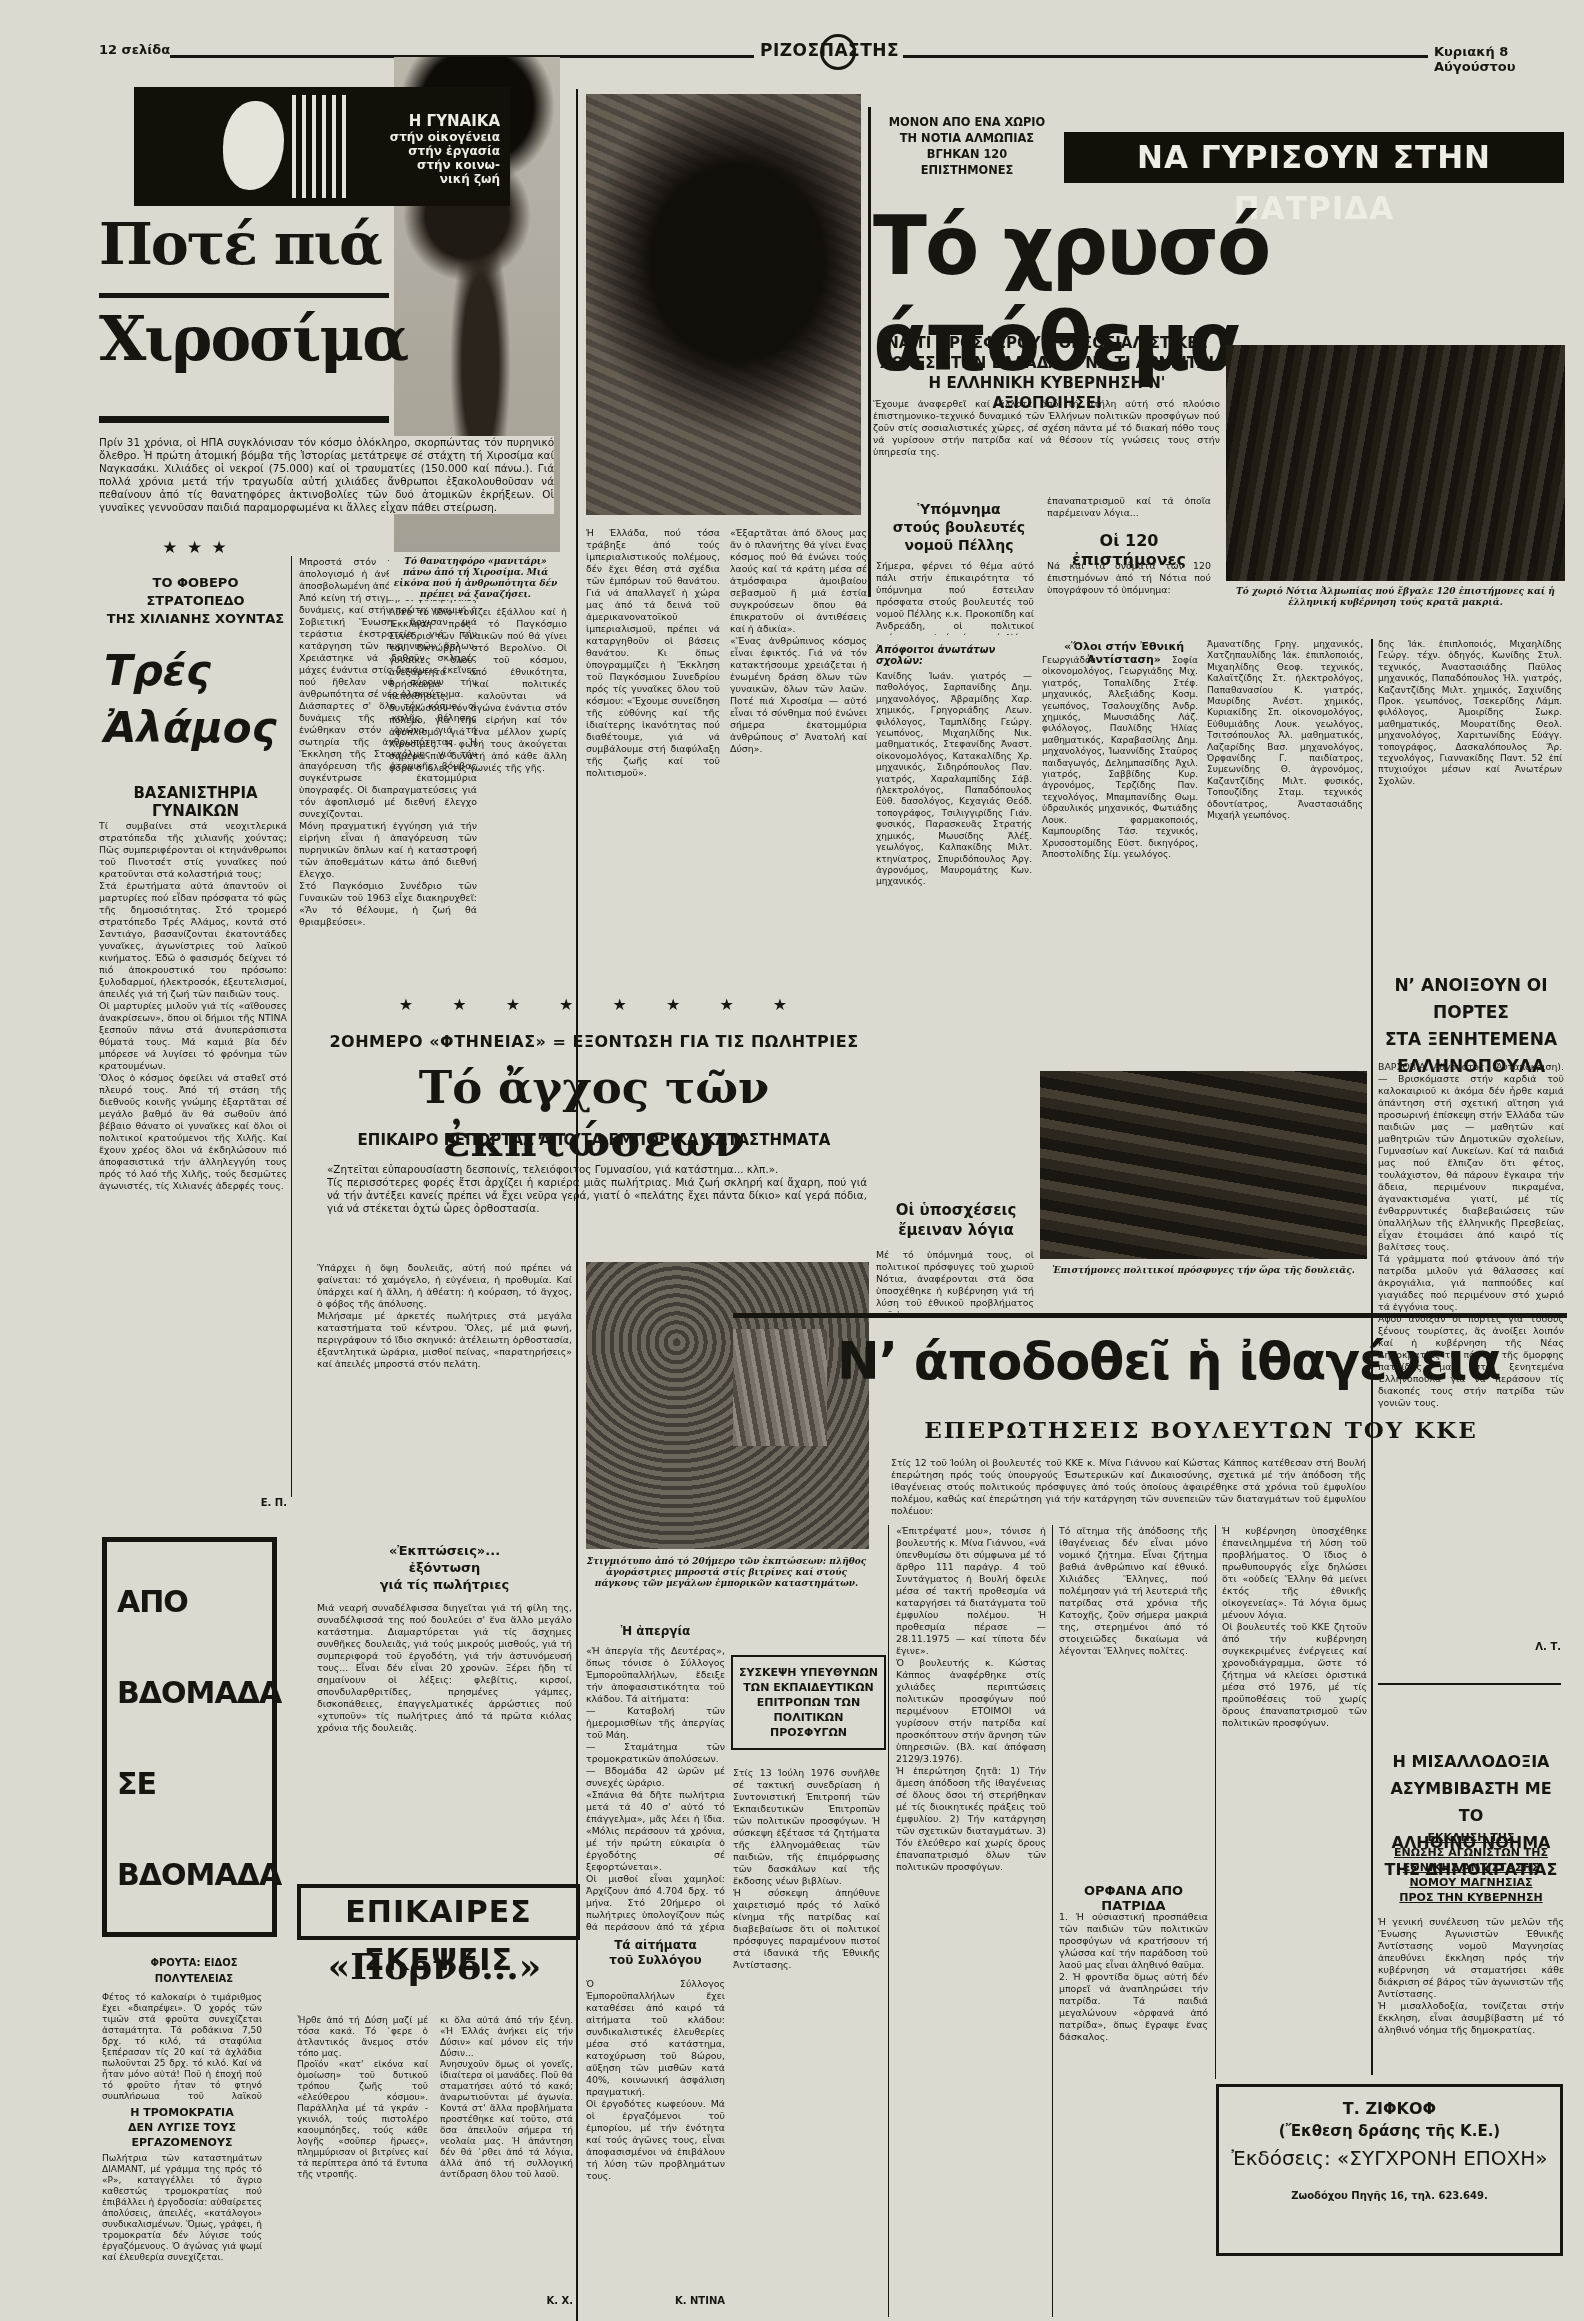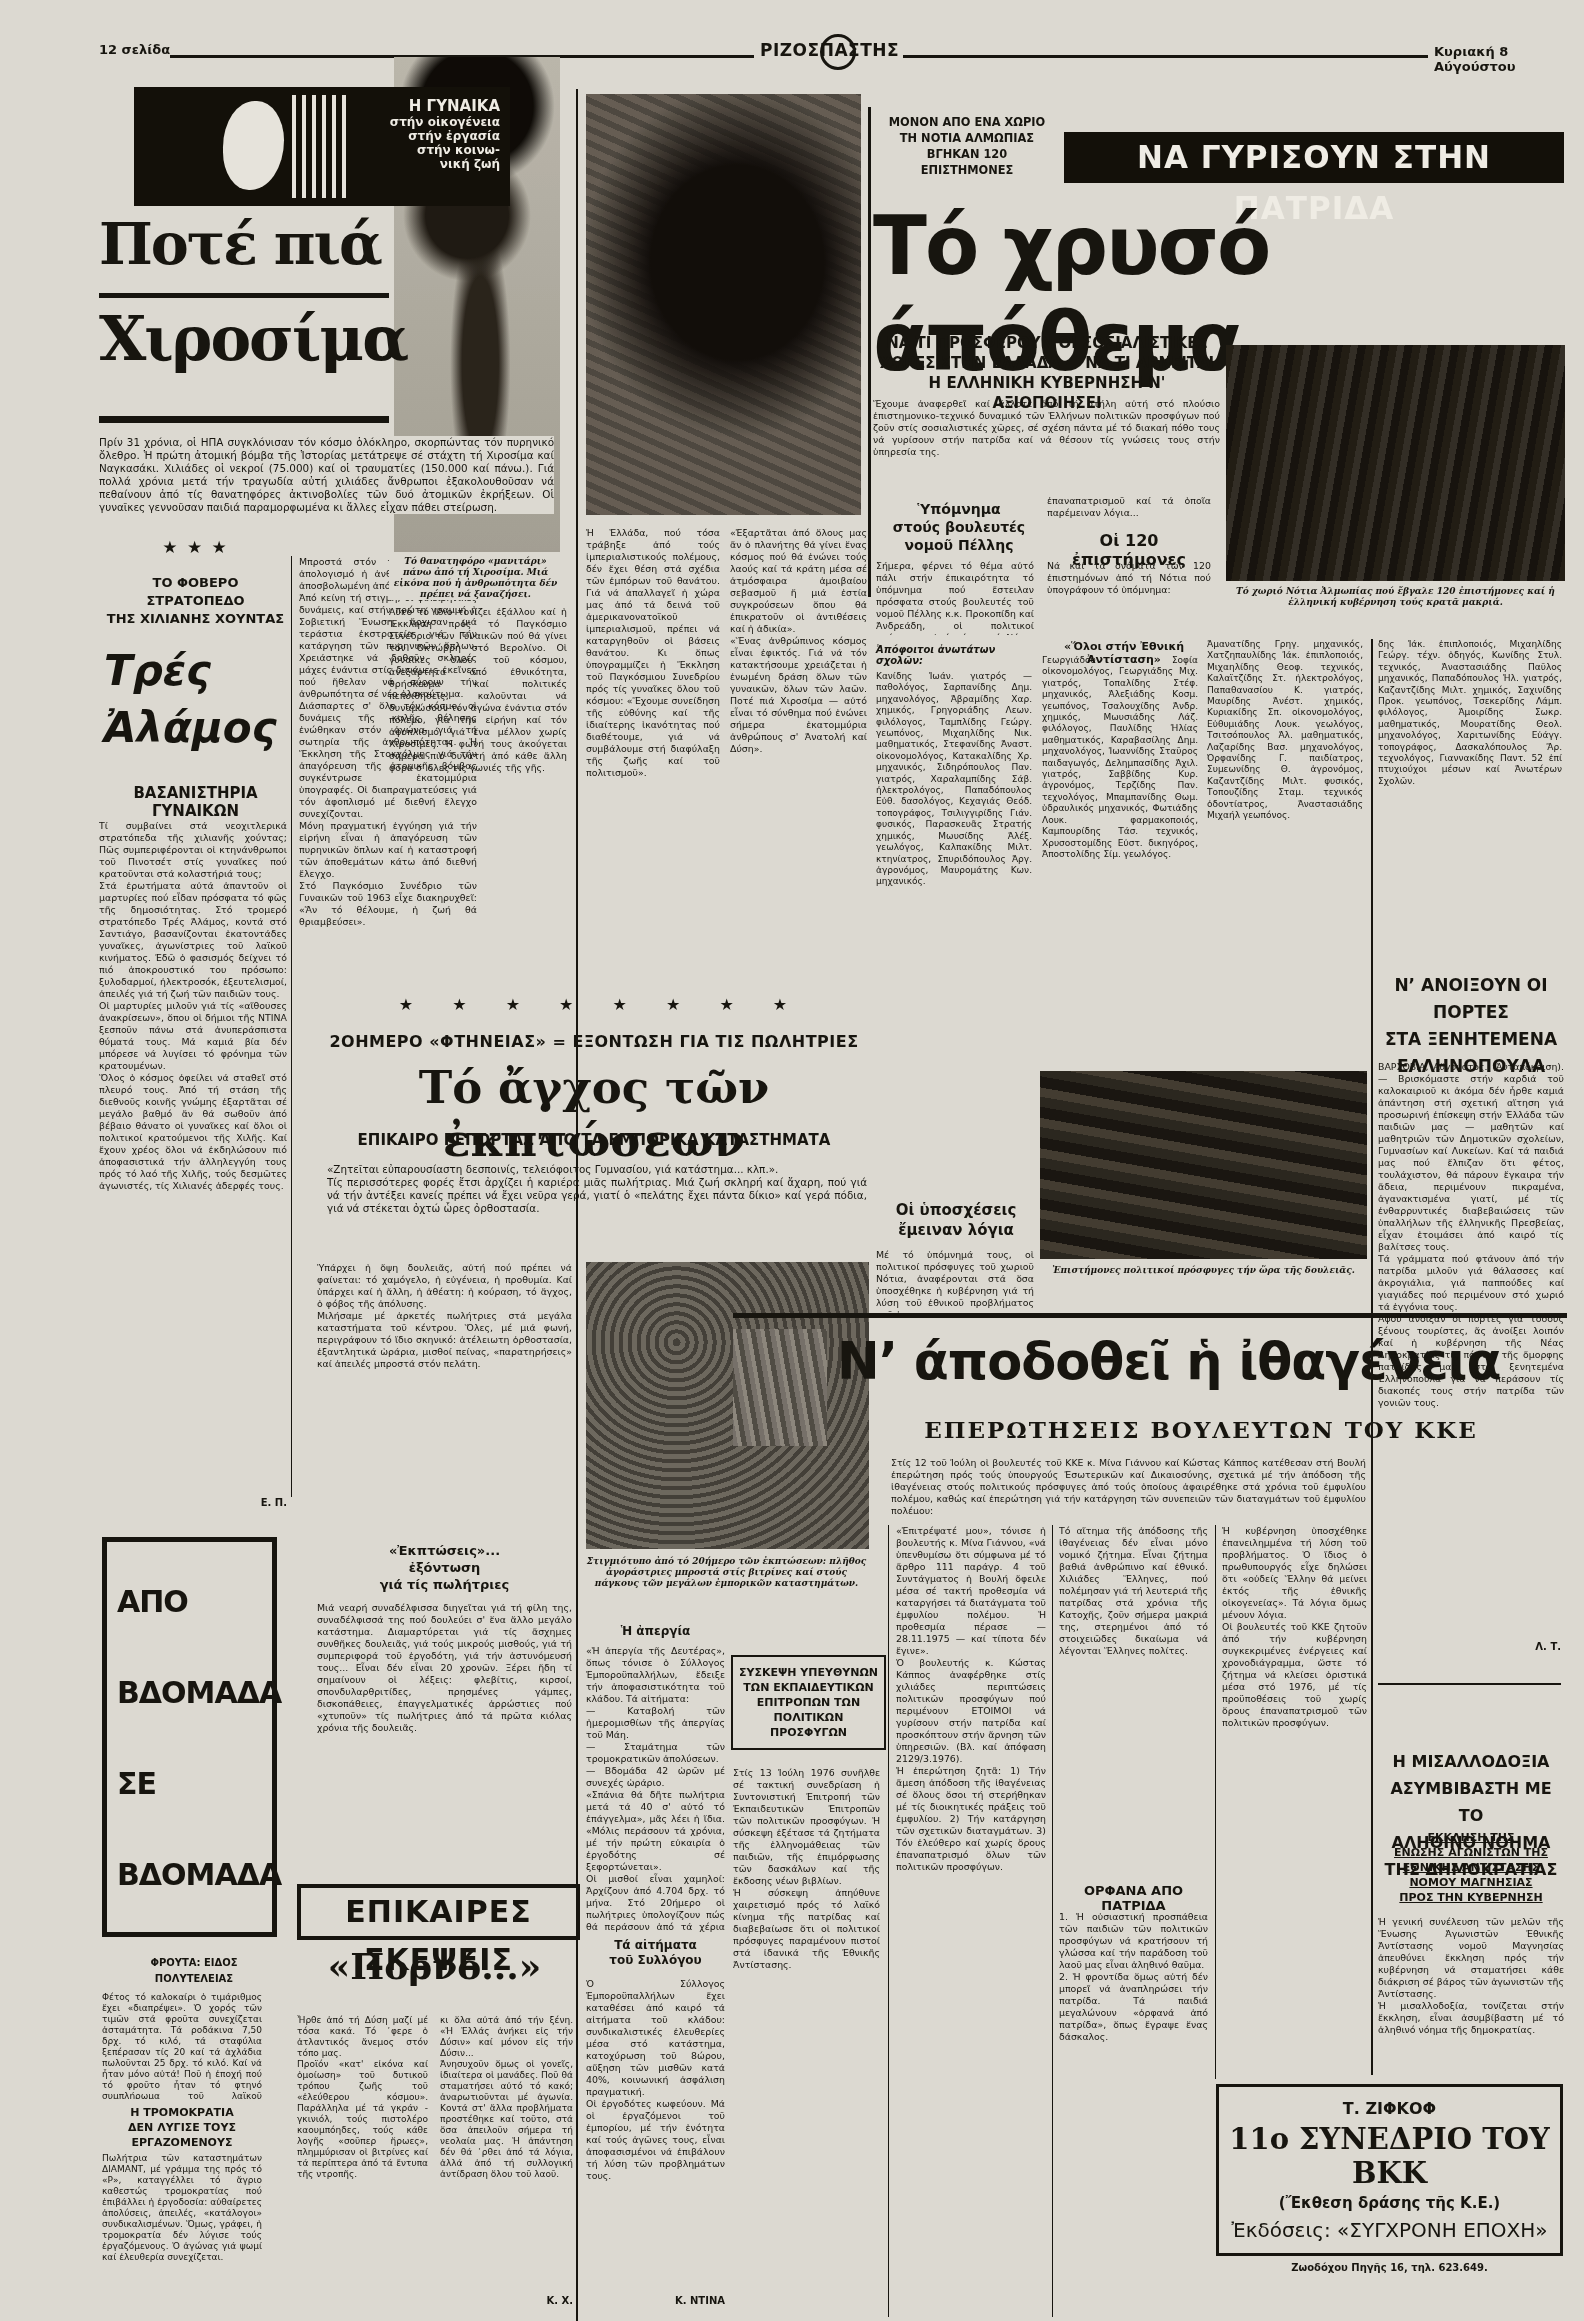--- a/index.html
+++ b/index.html
@@ -43,21 +43,21 @@
 <div class="abs ctr" style="left:760px;top:40px;width:139px;font-size:17px;font-weight:900;letter-spacing:0.5px;">ΡΙΖΟΣΠΑΣΤΗΣ</div>
 <div class="abs" style="left:820px;top:34px;width:30px;height:30px;border:3px solid #17150f;border-radius:50%;"></div>
 <div class="abs rule" style="left:903px;top:55px;width:525px;height:3px;"></div>
 <div class="abs" style="left:1434px;top:44px;font-size:13px;font-weight:bold;">Κυριακή 8 Αύγούστου</div>
 
 <div class="abs photo ph-cloud" style="left:394px;top:57px;width:166px;height:495px;"></div>
 
 <div class="abs banner-black" style="left:134px;top:87px;width:376px;height:119px;z-index:3;">
   <div class="abs" style="left:89px;top:14px;width:61px;height:89px;background:#e6e3db;border-radius:54% 46% 58% 44%;"></div>
   <div class="abs" style="left:158px;top:8px;width:59px;height:103px;background:repeating-linear-gradient(90deg,#e6e3db 0 4px,#131009 4px 10px);"></div>
-  <div class="abs" style="right:10px;top:10px;width:144px;text-align:right;">
+  <div class="abs" style="right:10px;top:25px;width:144px;text-align:right;">
     <div style="font-size:15px;font-weight:900;">Η ΓΥΝΑΙΚΑ</div>
     <div style="font-size:12px;font-weight:bold;">στήν οἰκογένεια</div>
     <div style="font-size:12px;font-weight:bold;">στήν ἐργασία</div>
     <div class="pl" style="font-size:12px;font-weight:bold;">στήν κοινω-
 νική ζωή</div>
   </div>
 </div>
 
 <div class="abs serif" style="left:99px;top:210px;width:292px;font-size:57px;font-weight:900;letter-spacing:-2px;z-index:4;">Ποτέ πιά</div>
 <div class="abs rule" style="left:99px;top:293px;width:290px;height:5px;z-index:4;"></div>
@@ -210,21 +210,20 @@
 <div class="abs subhead" style="left:1378px;top:1830px;width:186px;font-size:11px;line-height:15px;text-decoration:underline;">ΕΚΚΛΗΣΗ ΤΗΣ
 ΕΝΩΣΗΣ ΑΓΩΝΙΣΤΩΝ ΤΗΣ
 ΕΘΝΙΚΗΣ ΑΝΤΙΣΤΑΣΗΣ
 ΝΟΜΟΥ ΜΑΓΝΗΣΙΑΣ
 ΠΡΟΣ ΤΗΝ ΚΥΒΕΡΝΗΣΗ</div>
 <div class="abs body-txt" style="left:1378px;top:1916px;width:186px;height:158px;overflow:hidden;">Ἡ γενική συνέλευση τῶν μελῶν τῆς Ἕνωσης Ἀγωνιστῶν Ἐθνικῆς Ἀντίστασης νομοῦ Μαγνησίας ἀπευθύνει ἔκκληση πρός τήν κυβέρνηση νά σταματήσει κάθε διάκριση σέ βάρος τῶν ἀγωνιστῶν τῆς Ἀντίστασης.
 Ἡ μισαλλοδοξία, τονίζεται στήν ἔκκληση, εἶναι ἀσυμβίβαστη μέ τό ἀληθινό νόημα τῆς δημοκρατίας.</div>
 
 <div class="abs boxed ctr" style="left:1216px;top:2084px;width:341px;height:166px;border-width:3px;">
   <div style="margin-top:12px;font-size:16px;font-weight:bold;">Τ. ΖΙΦΚΟΦ</div>
-  <div class="serif" style="font-size:29px;font-weight:900;margin-top:4px;">11ο  ΣΥΝΕΔΡΙΟ  ΤΟΥ  ΒΚΚ</div>
   <div style="font-size:15px;font-weight:bold;margin-top:4px;">(Ἔκθεση δράσης τῆς Κ.Ε.)</div>
   <div style="font-size:20px;margin-top:6px;">Ἐκδόσεις: «ΣΥΓΧΡΟΝΗ ΕΠΟΧΗ»</div>
   <div style="font-size:10px;font-weight:bold;margin-top:20px;">Ζωοδόχου Πηγῆς 16, τηλ. 623.649.</div>
 </div>
 
 <div class="abs boxed pl" style="left:102px;top:1537px;width:149px;height:376px;border-width:5px;padding:14px 6px 0 10px;font-size:30px;line-height:91px;font-weight:900;letter-spacing:-1px;">ΑΠΟ
 ΒΔΟΜΑΔΑ
 ΣΕ
 ΒΔΟΜΑΔΑ</div>
 <div class="abs subhead" style="left:114px;top:1955px;width:160px;font-size:10px;line-height:16px;">ΦΡΟΥΤΑ: ΕΙΔΟΣ

